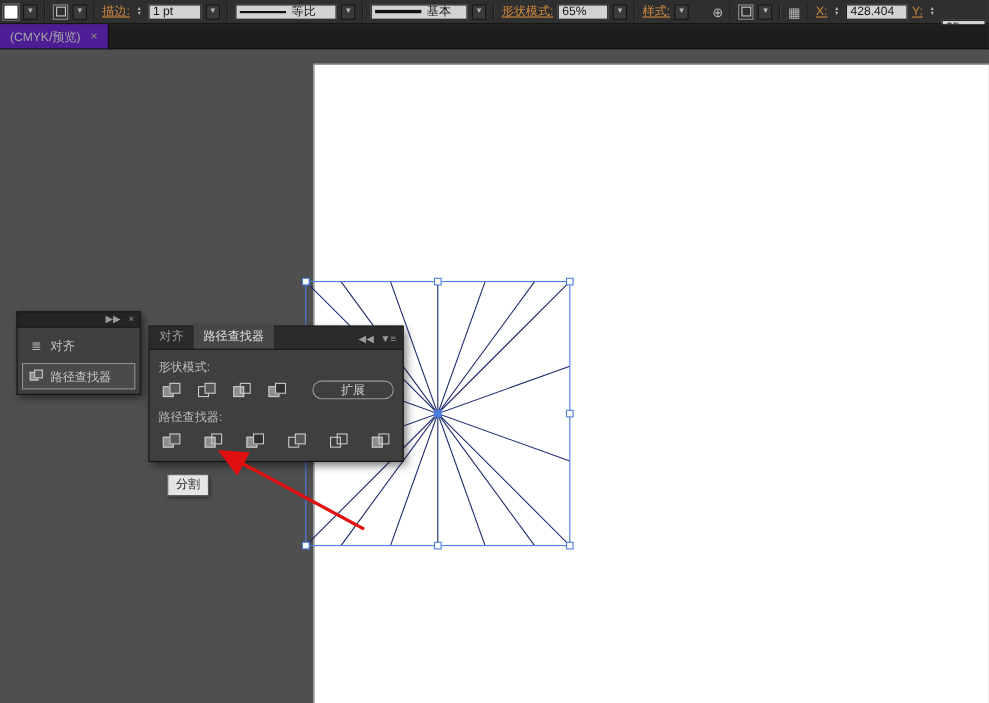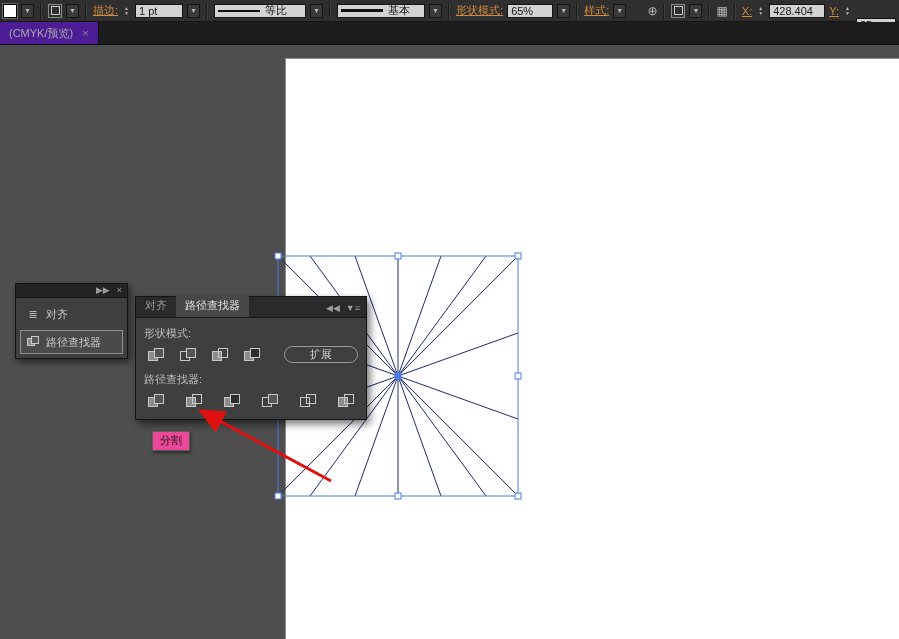--- a/index.html
+++ b/index.html
@@ -80,21 +80,21 @@
   .pfbtn{width:24px;height:17px;display:flex;align-items:center;justify-content:center;flex:none;}
   .glyph{position:relative;width:16px;height:13px;display:inline-block;}
   .glyph .b{position:absolute;left:0;bottom:0;width:8px;height:8px;background:#8d8d8d;border:1px solid #c9c9c9;}
   .glyph .f{position:absolute;right:0;top:0;width:8px;height:8px;background:#565656;border:1px solid #c9c9c9;}
   .expandbtn{
     margin-left:12px;width:74px;height:17px;box-sizing:border-box;border:1px solid #9a9a9a;border-radius:9px;
     color:#d0d0d0;font-size:11px;display:flex;align-items:center;justify-content:center;
   }
   
   .tooltip{
-    position:absolute;left:152px;top:431px;z-index:25;background:#ec4899;border:1px solid #5a5a5a;
+    position:absolute;left:152px;top:431px;z-index:25;background:#e5e5e5;border:1px solid #5a5a5a;
     box-shadow:1px 2px 3px rgba(0,0,0,.45);font-size:11px;color:#1c1c1c;padding:1px 7px 2px;
   }
   
   #arrow-svg{position:absolute;left:0;top:0;z-index:50;pointer-events:none;}
 </style>
 </head>
 <body>
 
 <div class="ctrlbar">
   <span class="swatch"></span>

